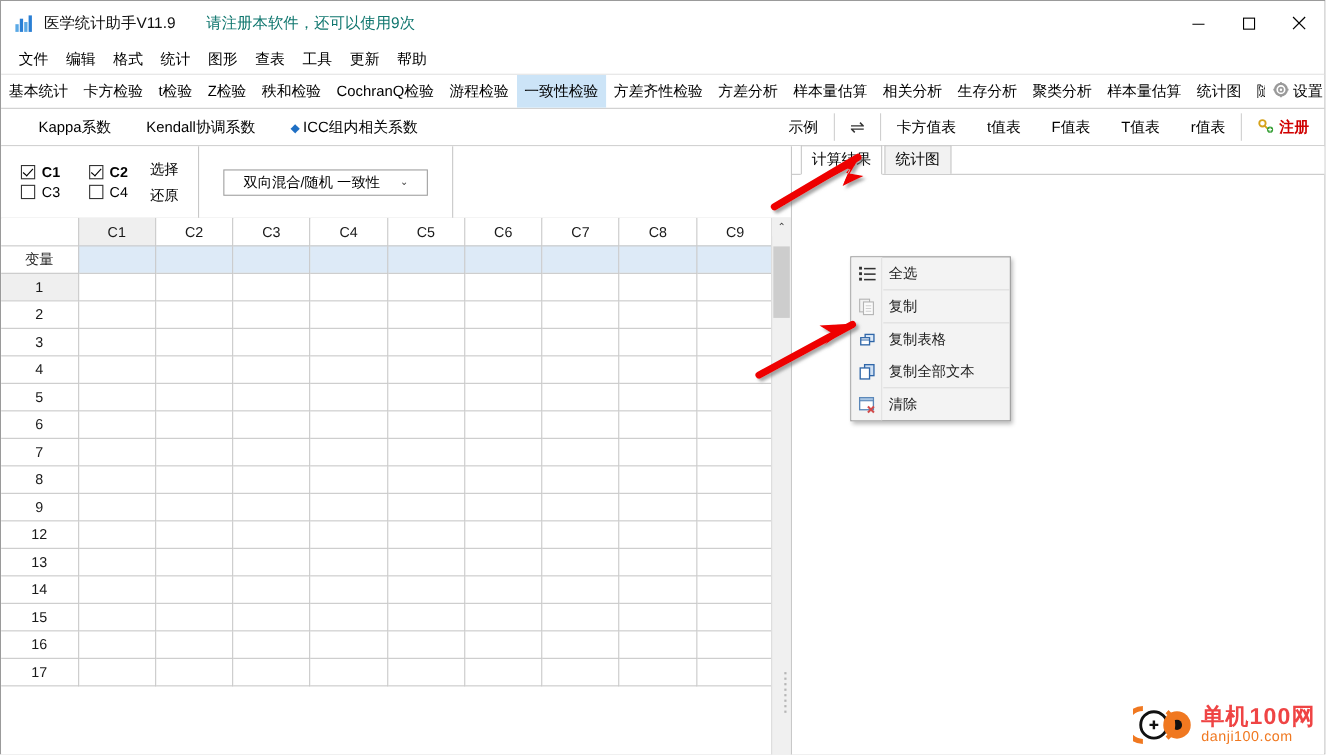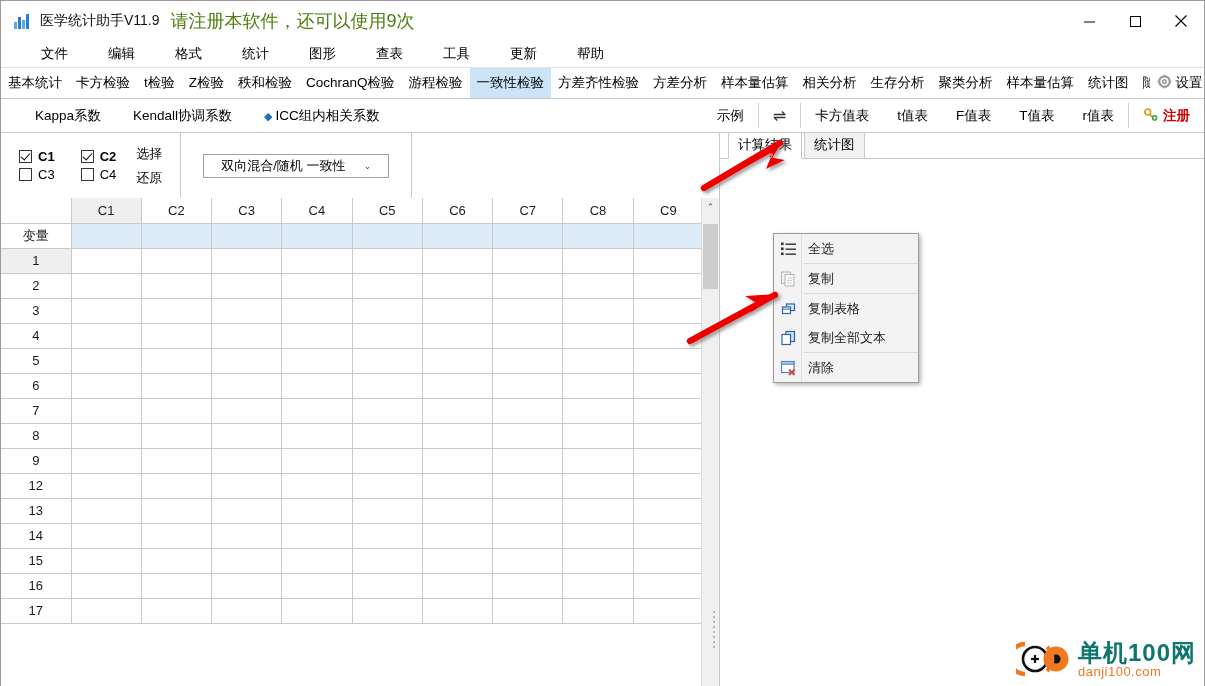--- a/index.html
+++ b/index.html
@@ -19,29 +19,29 @@
   .titlebar{height:40px;display:flex;align-items:center;position:relative;
             background:#fff;}
   .title-icon{width:17px;height:15px;margin-left:13px;margin-right:9px;
               position:relative;flex:0 0 auto;}
   .title-icon i{position:absolute;bottom:0;width:3px;background:#2a7fd4;display:block;}
   .title-icon i:nth-child(1){left:0;height:7px;background:#5aa9e6;}
   .title-icon i:nth-child(2){left:4px;height:12px;background:#2a7fd4;}
   .title-icon i:nth-child(3){left:8px;height:9px;background:#5aa9e6;}
   .title-icon i:nth-child(4){left:12px;height:15px;background:#2a7fd4;}
   .title-text{font-size:14px;color:#111;}
-  .title-note{font-size:18px;color:#4d7c0f;margin-left:11px;}
+  .title-note{font-size:14px;color:#0f766e;margin-left:28px;}
   .wbtns{position:absolute;right:0;top:0;height:40px;display:flex;}
   .wbtn{width:46px;height:40px;display:flex;align-items:center;justify-content:center;
         font-size:15px;color:#000;}
   .wbtn svg{display:block;}
 
   
   .menubar{height:26px;display:flex;align-items:center;padding-left:8px;background:#fff;}
-  .menu-item{font-size:13.5px;padding:2px 8px;color:#000;margin-left:24px;}
+  .menu-item{font-size:13.5px;padding:2px 8px;color:#000;}
 
   
   .ribbon{height:30px;display:flex;align-items:stretch;background:#fff;
           border-top:1px solid #e3e3e3;border-bottom:1px solid #c8c8c8;
           overflow:hidden;}
   .rtab{display:flex;align-items:center;padding:0 7px;font-size:13.5px;
         white-space:nowrap;color:#000;}
   .rtab.active{background:#cce4f7;}
   .rtab-clip{overflow:hidden;max-width:20px;}
   .rtab .gicon{margin-right:4px;display:inline-block;}
@@ -125,21 +125,21 @@
   .ctxicon{position:absolute;left:6px;top:50%;transform:translateY(-50%);
            width:17px;height:17px;}
 
   
   .arrows{position:absolute;left:0;top:0;width:1205px;height:686px;
           pointer-events:none;z-index:60;}
 
   
   .wm{position:absolute;right:8px;bottom:6px;display:flex;align-items:center;z-index:50;}
   .wm-txt{margin-left:6px;line-height:1.05;}
-  .wm-cn{font-size:24px;color:#0f766e;font-weight:bold;letter-spacing:1px;}
+  .wm-cn{font-size:21px;color:#ef4444;font-weight:bold;letter-spacing:1px;}
   .wm-en{font-size:13px;color:#f07820;letter-spacing:.5px;}
 </style>
 </head>
 <body>
 
 <div class="app">
 
   <div class="titlebar">
     <span class="title-icon">
       <i></i>

